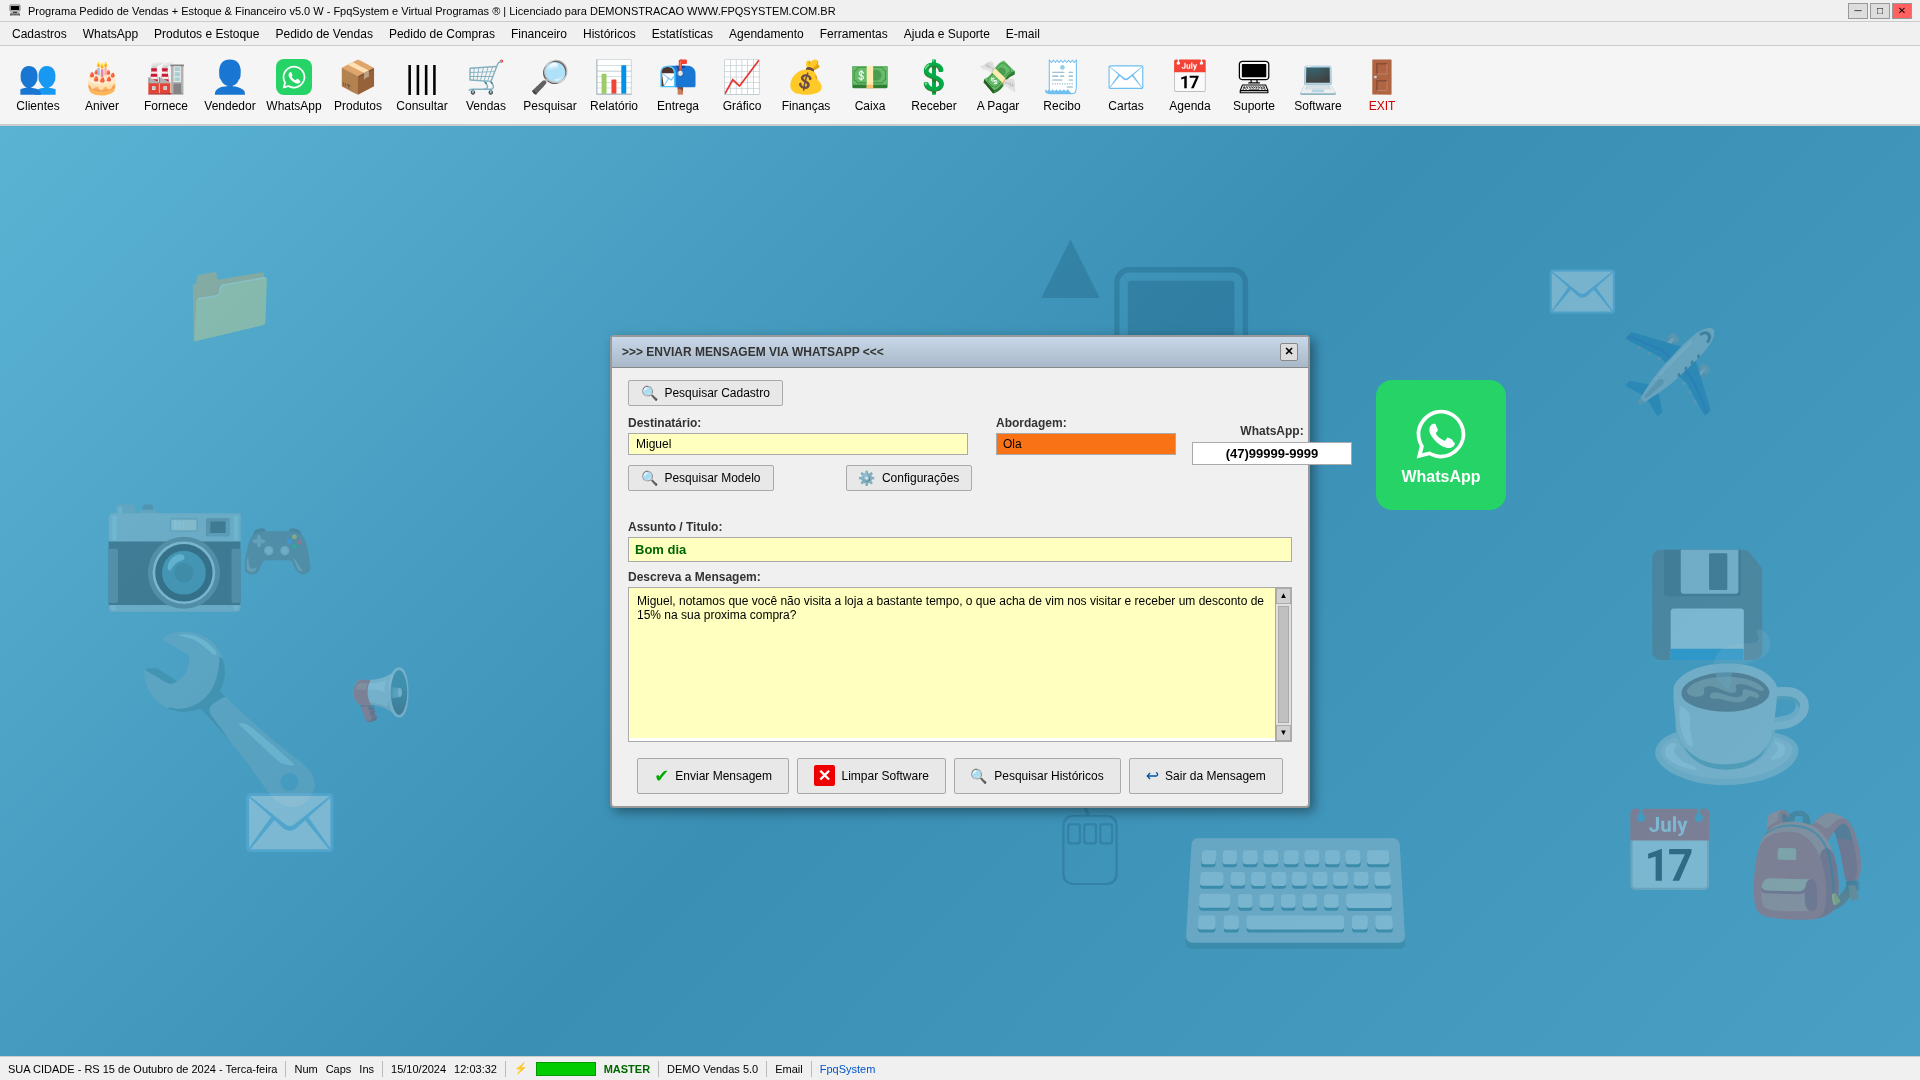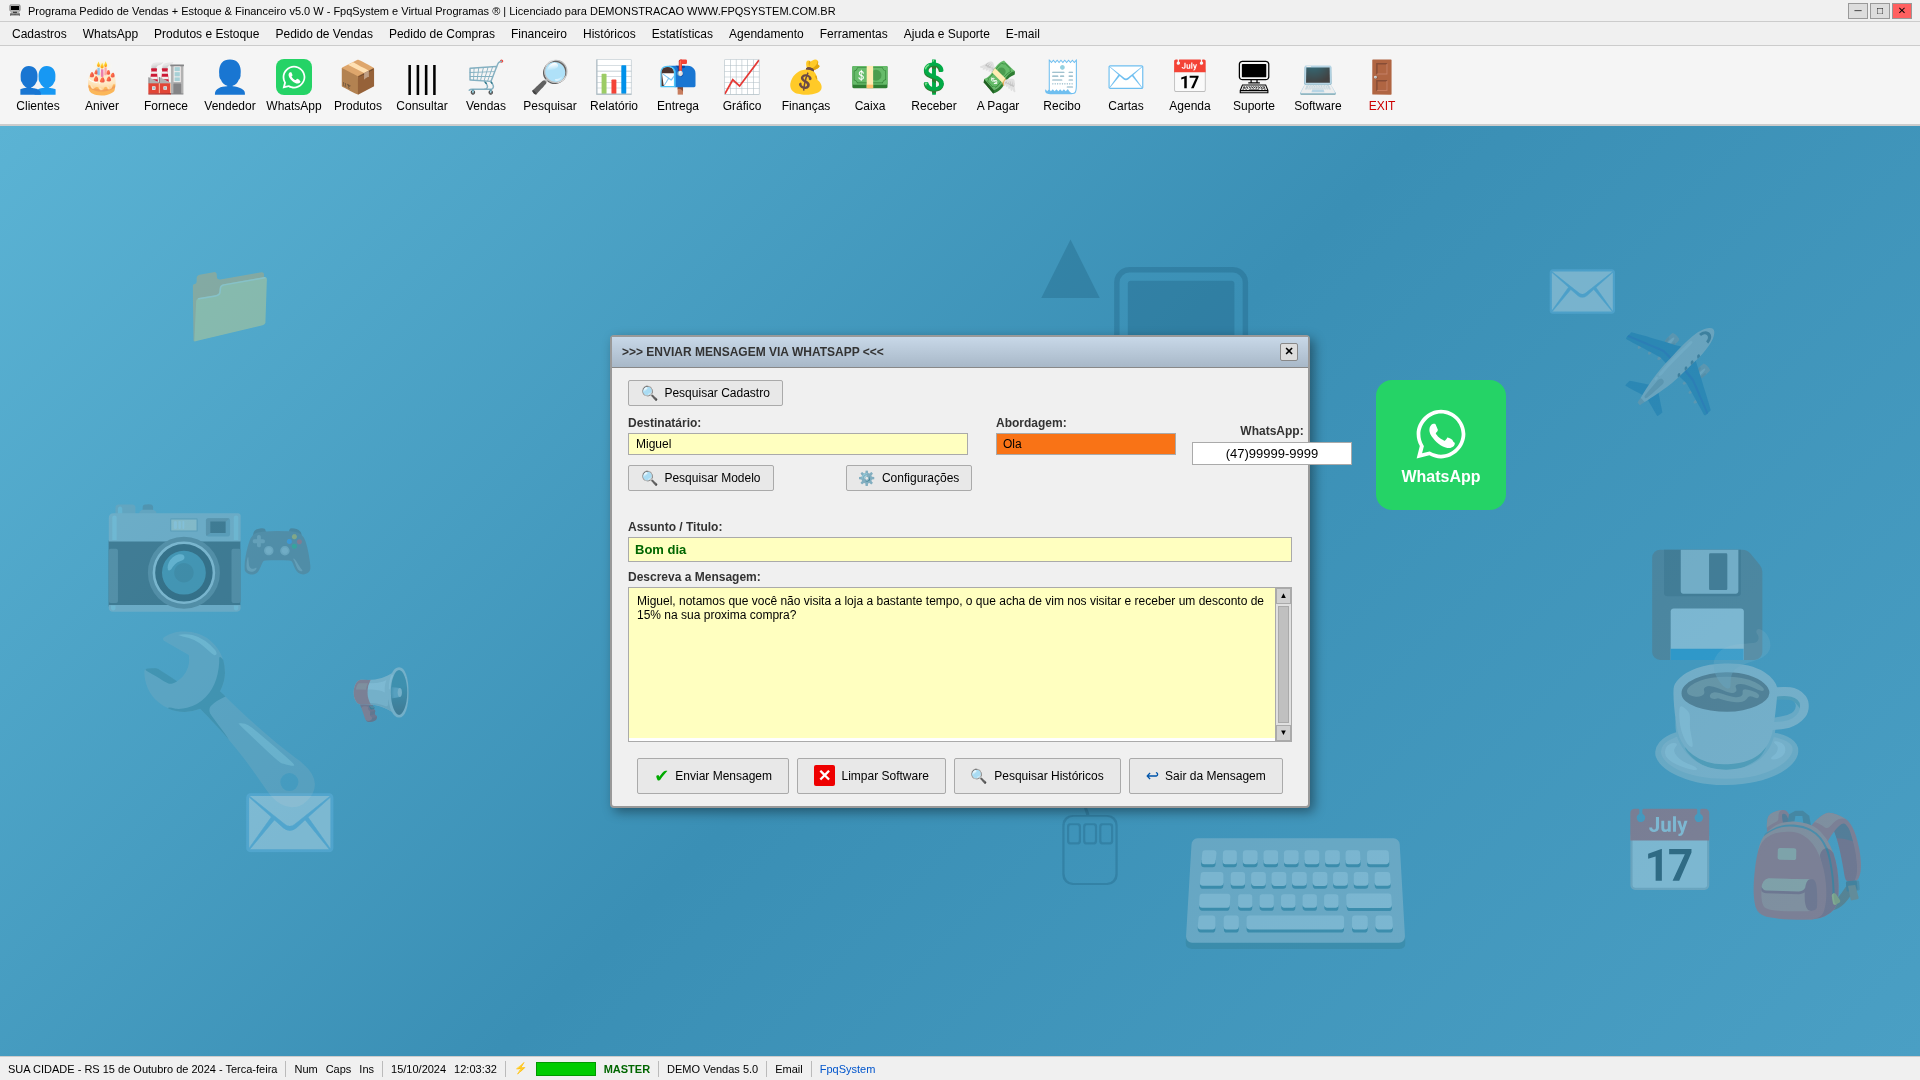--- a/index.html
+++ b/index.html
@@ -116,21 +116,21 @@
     #dialog-body { padding: 12px 16px; }
 
     .search-btn {
       display: flex; align-items: center; gap: 6px;
       padding: 4px 12px; background: #e8e8e8; border: 1px solid #aaa;
       cursor: pointer; font-size: 12px; border-radius: 2px;
       white-space: nowrap;
     }
     .whatsapp-phone {
       background: white; border: 1px solid #aaa; padding: 3px 8px;
-      font-size: 13px; font-weight: normal; min-width: 160px; text-align: center;
+      font-size: 13px; font-weight: bold; min-width: 160px; text-align: center;
     }
 
     
     .whatsapp-logo-container {
       width: 130px; height: 130px; background: #25d366;
       border-radius: 16px; display: flex; flex-direction: column;
       align-items: center; justify-content: center; gap: 4px;
       margin-left: 16px; flex-shrink: 0;
     }
     .whatsapp-logo-text { color: white; font-size: 16px; font-weight: bold; }

